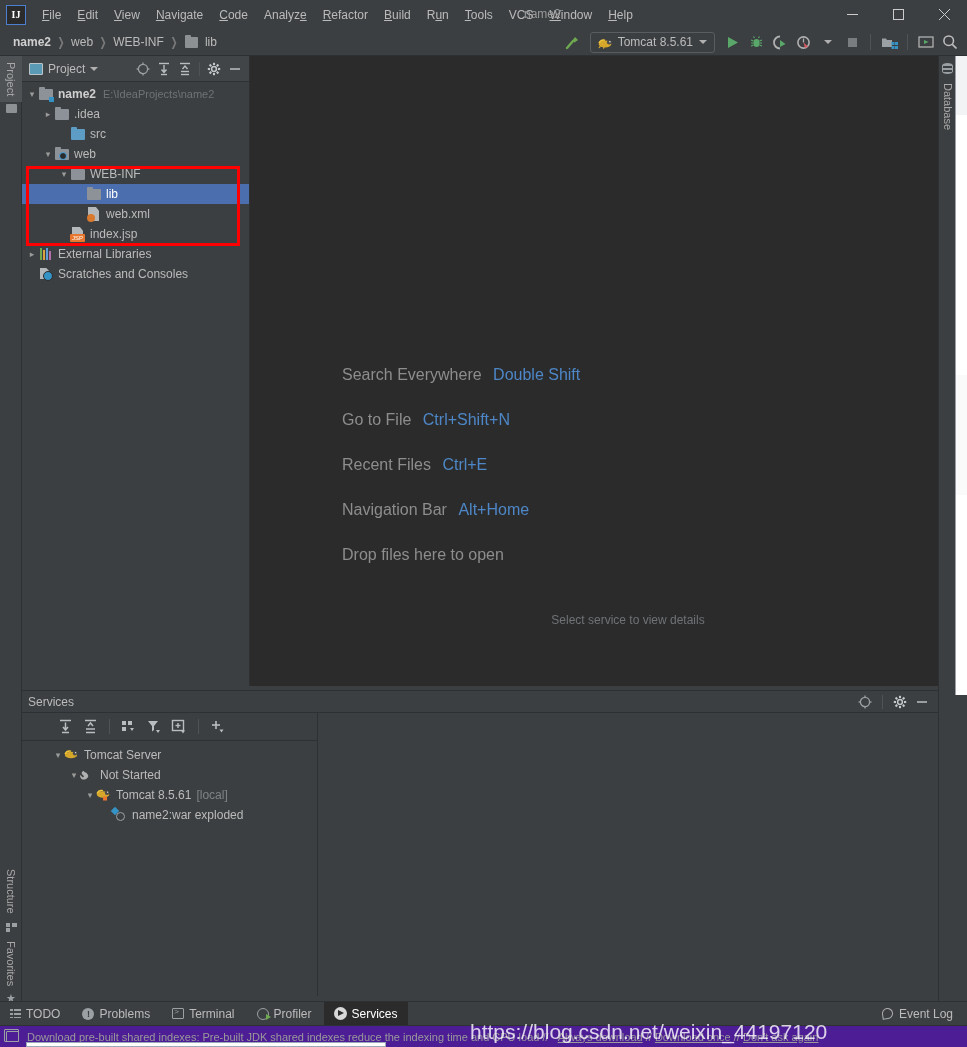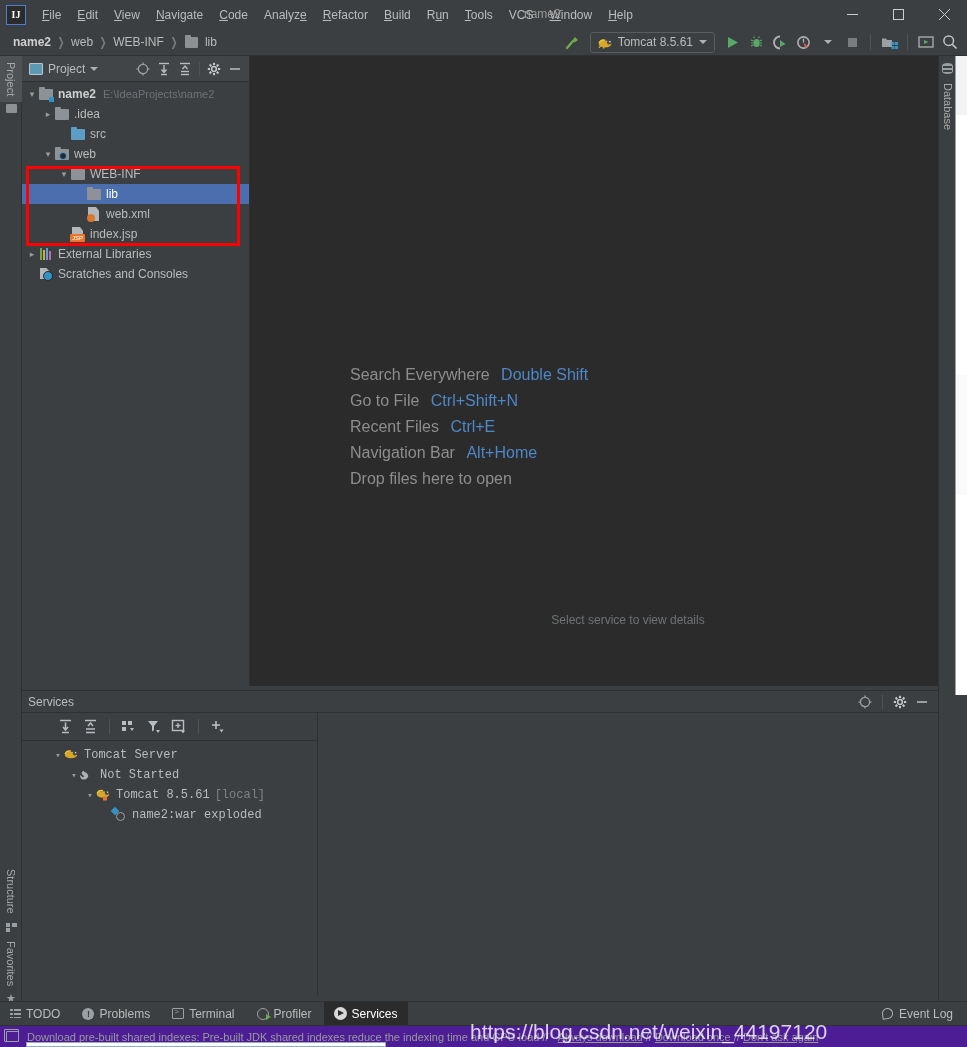--- a/index.html
+++ b/index.html
@@ -269,22 +269,22 @@
     position: absolute; left: 26px; top: 166px; width: 214px; height: 80px;
     border: 3px solid #ff0000; pointer-events: none; z-index: 40;
   }
 
   
   .editor {
     position: absolute; top: 56px; left: 250px; right: 29px; height: 630px;
     background: #2b2b2b;
   }
   .hints {
-    position: absolute; left: 100px; top: 310px;
-    display: flex; flex-direction: column; gap: 8px;
+    position: absolute; left: 92px; top: 310px;
+    display: flex; flex-direction: column; gap: 27px;
   }
   .hint { font-size: 16px; color: #8d8d8d; white-space: nowrap; }
   .hint .key { color: #4d87c7; margin-left: 7px; }
 
   
   .services {
     position: absolute; left: 22px; right: 29px; top: 690px; height: 306px;
     background: #3c3f41; border-top: 1px solid #2e3133;
     display: flex; flex-direction: column;
   }
@@ -294,21 +294,21 @@
     border-bottom: 1px solid #2e3133;
   }
   .sv-hdr-right { margin-left:auto; display:flex; align-items:center; gap:2px; }
   .sv-body { flex:1; display:flex; }
   .sv-left { width: 296px; border-right:1px solid #2e3133; display:flex; flex-direction:column;}
   .sv-toolbar {
     height: 28px; display:flex; align-items:center; gap:3px; padding-left:32px;
     border-bottom:1px solid #2e3133;
   }
   .sv-tool { width:22px;height:22px;display:flex;align-items:center;justify-content:center;}
-  .sv-tree { flex:1; padding-top:4px; padding-left:30px;font-family:Liberation Mono, monospace; }
+  .sv-tree { flex:1; padding-top:4px; padding-left:30px; }
   .sv-right {
     flex:1; display:flex; align-items:flex-start; justify-content:center;
     color:#6f7377; font-size:12px;
   }
   .sv-right-inner { margin-top:-100px; }
   .artifact-ico {
     width:13px;height:13px;position:relative;display:inline-block;
   }
   .artifact-ico:before{
     content:'';position:absolute;left:0;top:1px;width:6px;height:6px;

